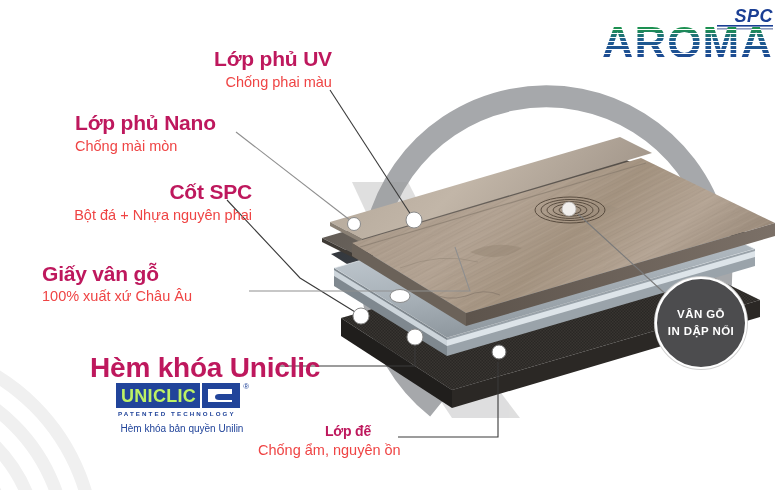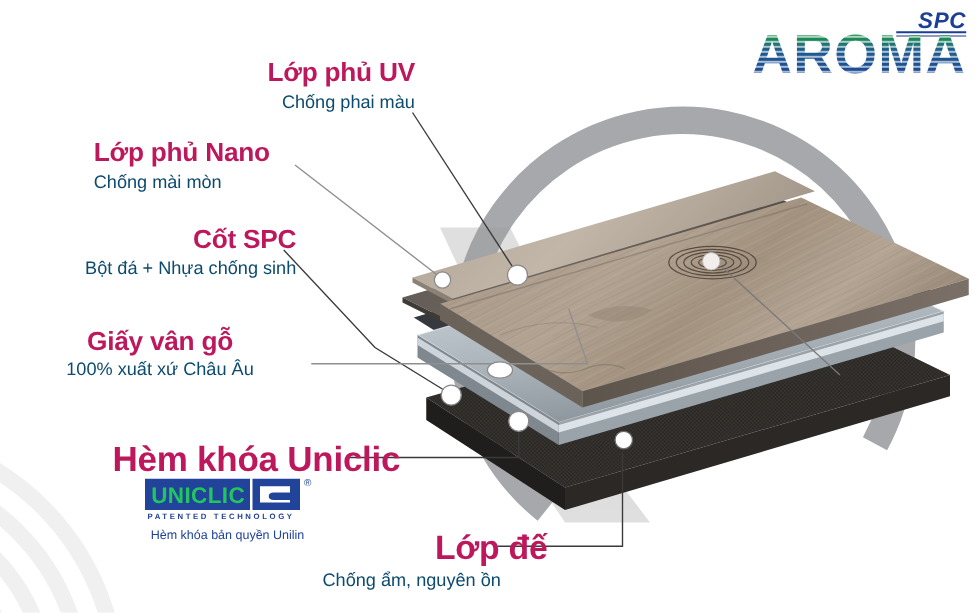--- a/index.html
+++ b/index.html
@@ -20,28 +20,28 @@
 
   
   .brand { position:absolute; right:8px; top:2px; width:180px; height:66px; }
 
   
   .lbl-title {
     font-weight:bold; color:#be185d; letter-spacing:-0.2px;
     white-space:nowrap;
   }
   .lbl-sub {
-    color:#0c4a6e; white-space:nowrap;
+    color:#ef4444; white-space:nowrap;
   }
 
   
   .uniclic { position:absolute; left:116px; top:383px; width:132px; }
   .uni-bar { display:flex; height:25px; }
   .uni-word {
-    background:#21449a; color:#22c55e; font-weight:bold;
+    background:#21449a; color:#bef264; font-weight:bold;
     font-size:18px; letter-spacing:0.3px; padding:0 4px 0 5px;
     display:flex; align-items:center; line-height:1;
   }
   .uni-mark { width:38px; background:#21449a; margin-left:2px; position:relative; }
   .uni-reg { position:absolute; right:-9px; top:-1px; color:#21449a; font-size:8px; }
   .uni-pat {
     color:#21449a; font-size:6.2px; font-weight:bold; letter-spacing:2.1px;
     margin-top:2px; padding-left:2px;
   }
   .uni-cap {
@@ -261,47 +261,51 @@
   <div class="abs" style="left:214px; top:47px;">
     <div class="lbl-title" style="font-size:21px;">Lớp phủ UV</div>
     <div class="lbl-sub" style="font-size:14.5px; text-align:right; margin-top:3px;">Chống phai màu</div>
   </div>
 
   <div class="abs" style="left:75px; top:111px;">
     <div class="lbl-title" style="font-size:21px;">Lớp phủ Nano</div>
     <div class="lbl-sub" style="font-size:14.5px; text-align:left; margin-top:3px;">Chống mài mòn</div>
   </div>
 
-  <div class="abs" style="left:47px; top:180px; width:190px; text-align:right;">
+  <div class="abs" style="left:62px; top:180px; width:190px; text-align:right;">
     <div class="lbl-title" style="font-size:21px;">Cốt SPC</div>
-    <div class="lbl-sub" style="font-size:14.5px; margin-top:3px;">Bột đá + Nhựa chống sinh</div>
-  </div>
-
-  <div class="abs" style="left:30px; top:262px; width:196px; text-align:center;">
+    <div class="lbl-sub" style="font-size:14.5px; margin-top:3px;">Bột đá + Nhựa nguyên phai</div>
+  </div>
+
+  <div class="abs" style="left:42px; top:262px; width:196px; text-align:left;">
     <div class="lbl-title" style="font-size:21px;">Giấy vân gỗ</div>
     <div class="lbl-sub" style="font-size:14.5px; margin-top:2px;">100% xuất xứ Châu Âu</div>
   </div>
 
   <div class="abs" style="left:90px; top:352px;">
     <div class="lbl-title" style="font-size:28px;">Hèm khóa Uniclic</div>
   </div>
 
   <div class="abs" style="left:258px; top:423px; width:180px; text-align:right;">
-    <div class="lbl-title" style="font-size:27px;">Lớp đế</div>
+    <div class="lbl-title" style="font-size:14px;text-align:center;">Lớp đế</div>
     <div class="lbl-sub" style="font-size:14.5px; margin-top:3px; text-align:left;">Chống ẩm, nguyên ồn</div>
   </div>
 
   <div class="uniclic">
     <div class="uni-bar">
       <div class="uni-word">UNICLIC</div>
       <div class="uni-mark">
         <svg viewBox="0 0 38 25" width="38" height="25">
           <path d="M6 6 H30 V11 H17 q-4 0 -4 3 q0 3 4 3 H30 V19 H6 Z" fill="#ffffff"></path>
         </svg>
         <span class="uni-reg">®</span>
       </div>
     </div>
     <div class="uni-pat">PATENTED TECHNOLOGY</div>
     <div class="uni-cap">Hèm khóa bản quyền Unilin</div>
   </div>
 
+  <div class="badge">
+    <span>VÂN GỖ</span>
+    <span>IN DẬP NỔI</span>
+  </div>
 
 </div>
 
 </body></html>

